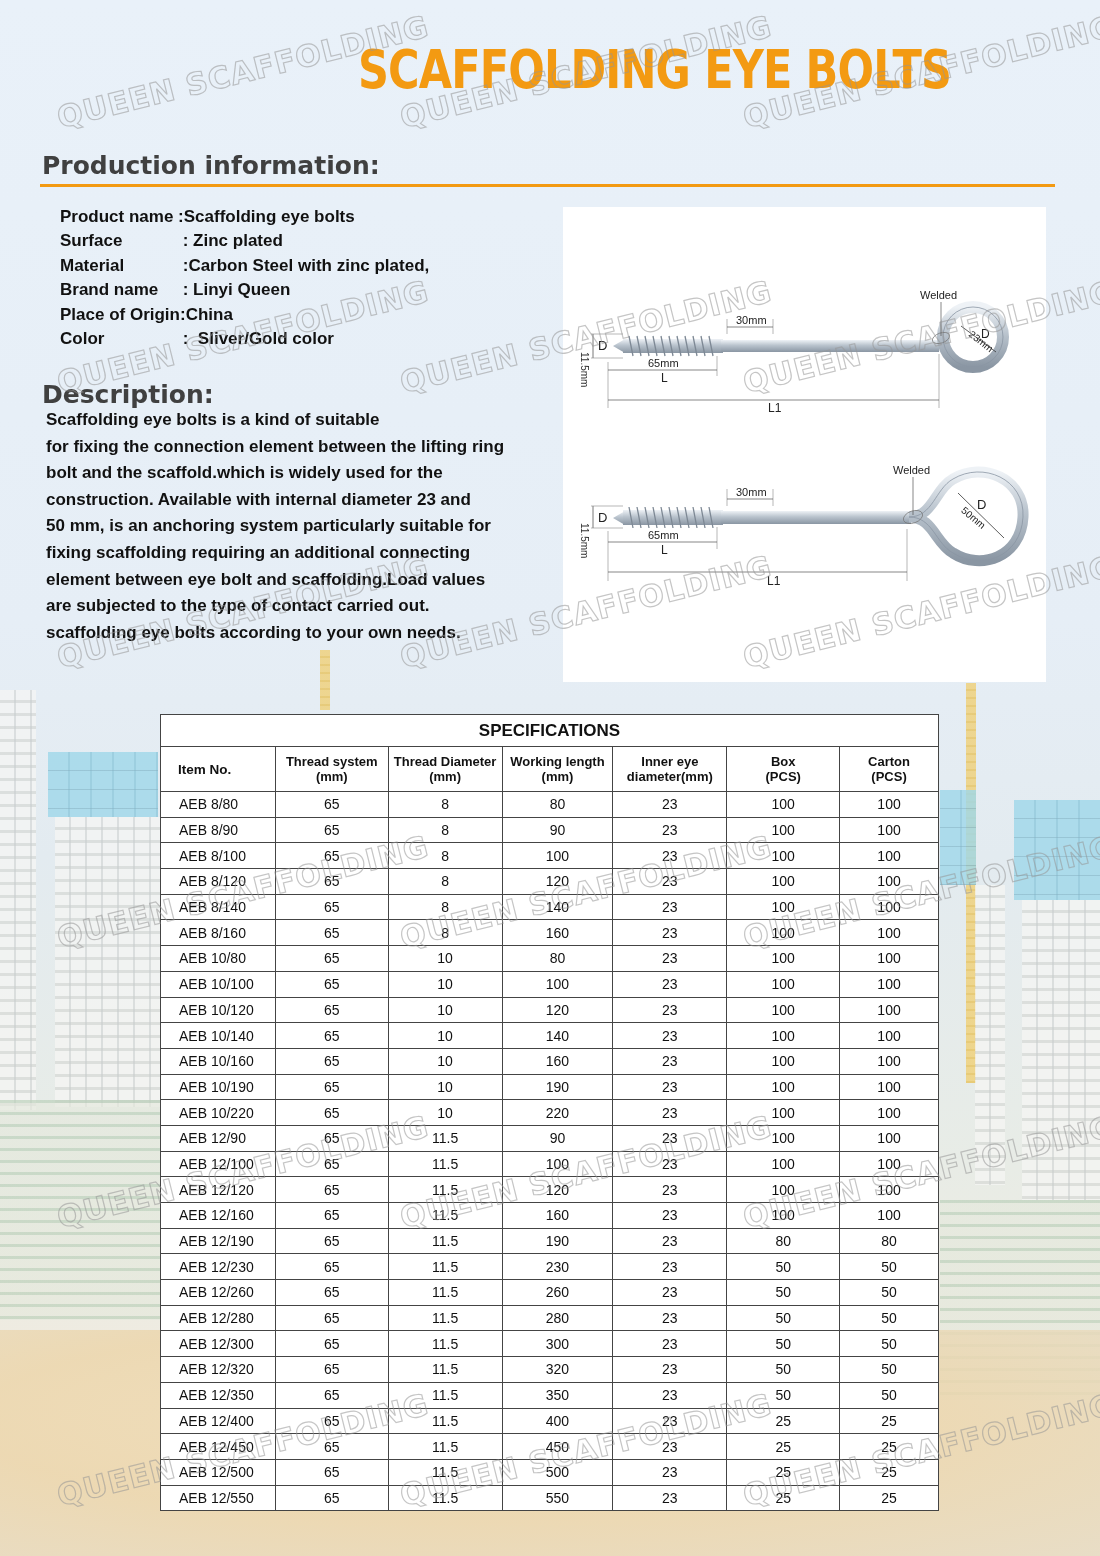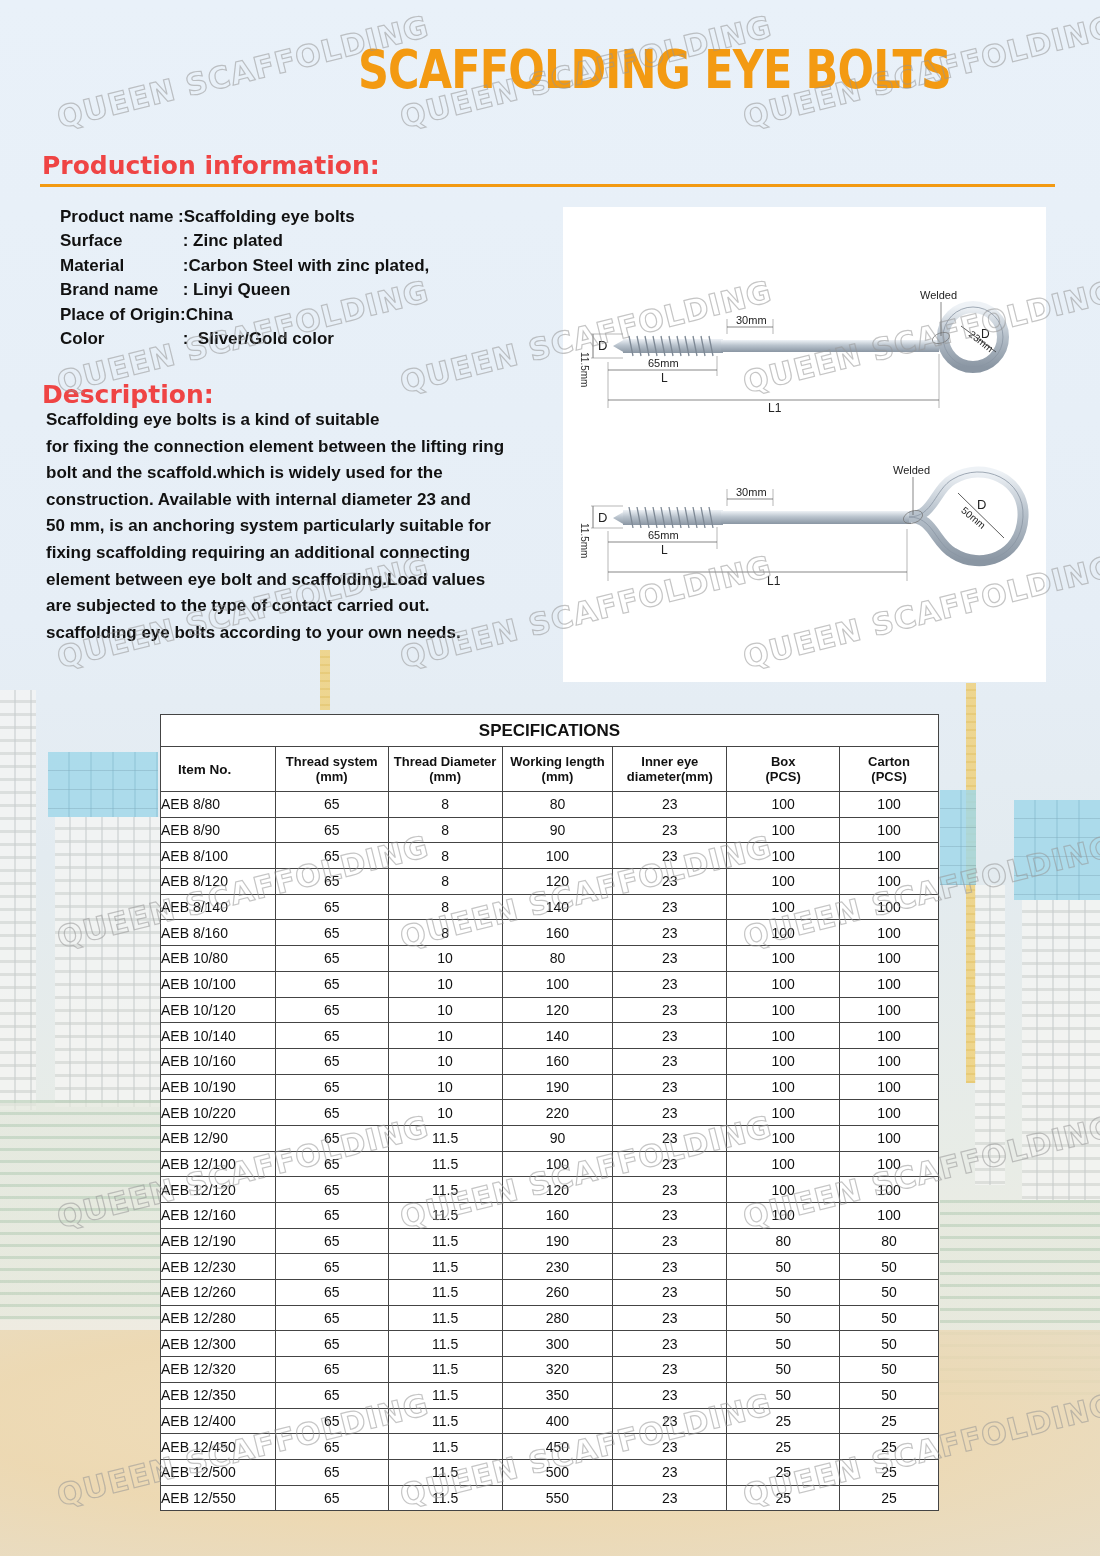--- a/index.html
+++ b/index.html
@@ -29,42 +29,42 @@
 
     
     .logo { position: absolute; left: 248px; top: 26px; width: 94px; height: 82px; }
     .logo-box { position: absolute; left: 25px; top: 0; width: 36px; height: 36px; border: 2px solid #2c3440; box-sizing: border-box; overflow: hidden; background: #fff; }
     .logo-bars { position: absolute; left: 9px; top: 3px; width: 20px; height: 30px;
       background: repeating-linear-gradient(170deg, #f0a030 0 3px, #ffffff 3px 5px); clip-path: polygon(0 35%, 100% 0, 100% 100%, 0 100%); }
     .logo-name { position: absolute; left: 0; top: 40px; width: 94px; text-align: center; font-size: 21px; color: #2c3440; letter-spacing: .5px; }
     .logo-sub { position: absolute; left: 0; top: 70px; width: 94px; text-align: center; font-size: 7px; color: #333; letter-spacing: .1px; }
     .main-title { position: absolute; left: 358px; top: 38px; font-family: "DejaVu Sans", sans-serif; font-weight: bold; font-size: 50px; color: #f39a12; letter-spacing: -1px; transform: scaleX(.86) scaleY(1.08); transform-origin: left top; white-space: nowrap; }
 
-    .section-title { position: absolute; font-family: "DejaVu Sans", sans-serif; font-weight: bold; font-size: 25px; color: #ef4444; }
+    .section-title { position: absolute; font-family: "DejaVu Sans", sans-serif; font-weight: bold; font-size: 25px; color: #404040; }
     .orange-rule { position: absolute; left: 40px; top: 184px; width: 1015px; height: 3px; background: #f39a12; }
 
     .info-list { position: absolute; left: 60px; top: 205px; font-size: 17px; font-weight: bold; color: #111; }
     .info-row { height: 24.4px; line-height: 24.4px; white-space: nowrap; position: relative; }
     .info-label { display: inline-block; }
 
     .desc { position: absolute; left: 46px; top: 407px; width: 480px; font-size: 17px; font-weight: bold; color: #111; line-height: 26.6px; }
     .desc-line { white-space: nowrap; }
 
     
     .diagram-panel { position: absolute; left: 563px; top: 207px; width: 483px; height: 475px; background: #ffffff; }
     .diagram { position: absolute; left: 0; width: 483px; height: 150px; }
 
     
     .spec-table { position: absolute; left: 160px; top: 714px; width: 779px; border-collapse: collapse; background: #ffffff; z-index: 2; font-family: "Liberation Sans", sans-serif; }
     .spec-table td, .spec-table th { border: 1.5px solid #444; padding: 0; text-align: center; color: #111; }
     .spec-title { height: 31px; font-size: 17px; font-weight: bold; }
     .spec-head th { height: 44px; font-size: 13px; font-weight: bold; line-height: 15px; }
     .spec-head th.item-col { text-align: left; padding-left: 17px; font-size: 13.5px; }
     .spec-table td { height: 24.7px; font-size: 14px; }
-    .spec-table td.item-col { text-align: left; }
+    .spec-table td.item-col { text-align: left; padding-left: 18px; }
   </style>
 </head>
 <body>
 
 <div class="bg-scene">
   <div class="tower" style="left:0;top:690px;width:36px;height:420px;"></div>
   <div class="glass" style="left:48px;top:752px;width:110px;height:65px;"></div>
   <div class="tower" style="left:55px;top:817px;width:105px;height:290px;"></div>
   <div class="crane" style="left:320px;top:650px;height:60px;"></div>
   <div class="crane" style="left:966px;top:683px;height:400px;"></div>

